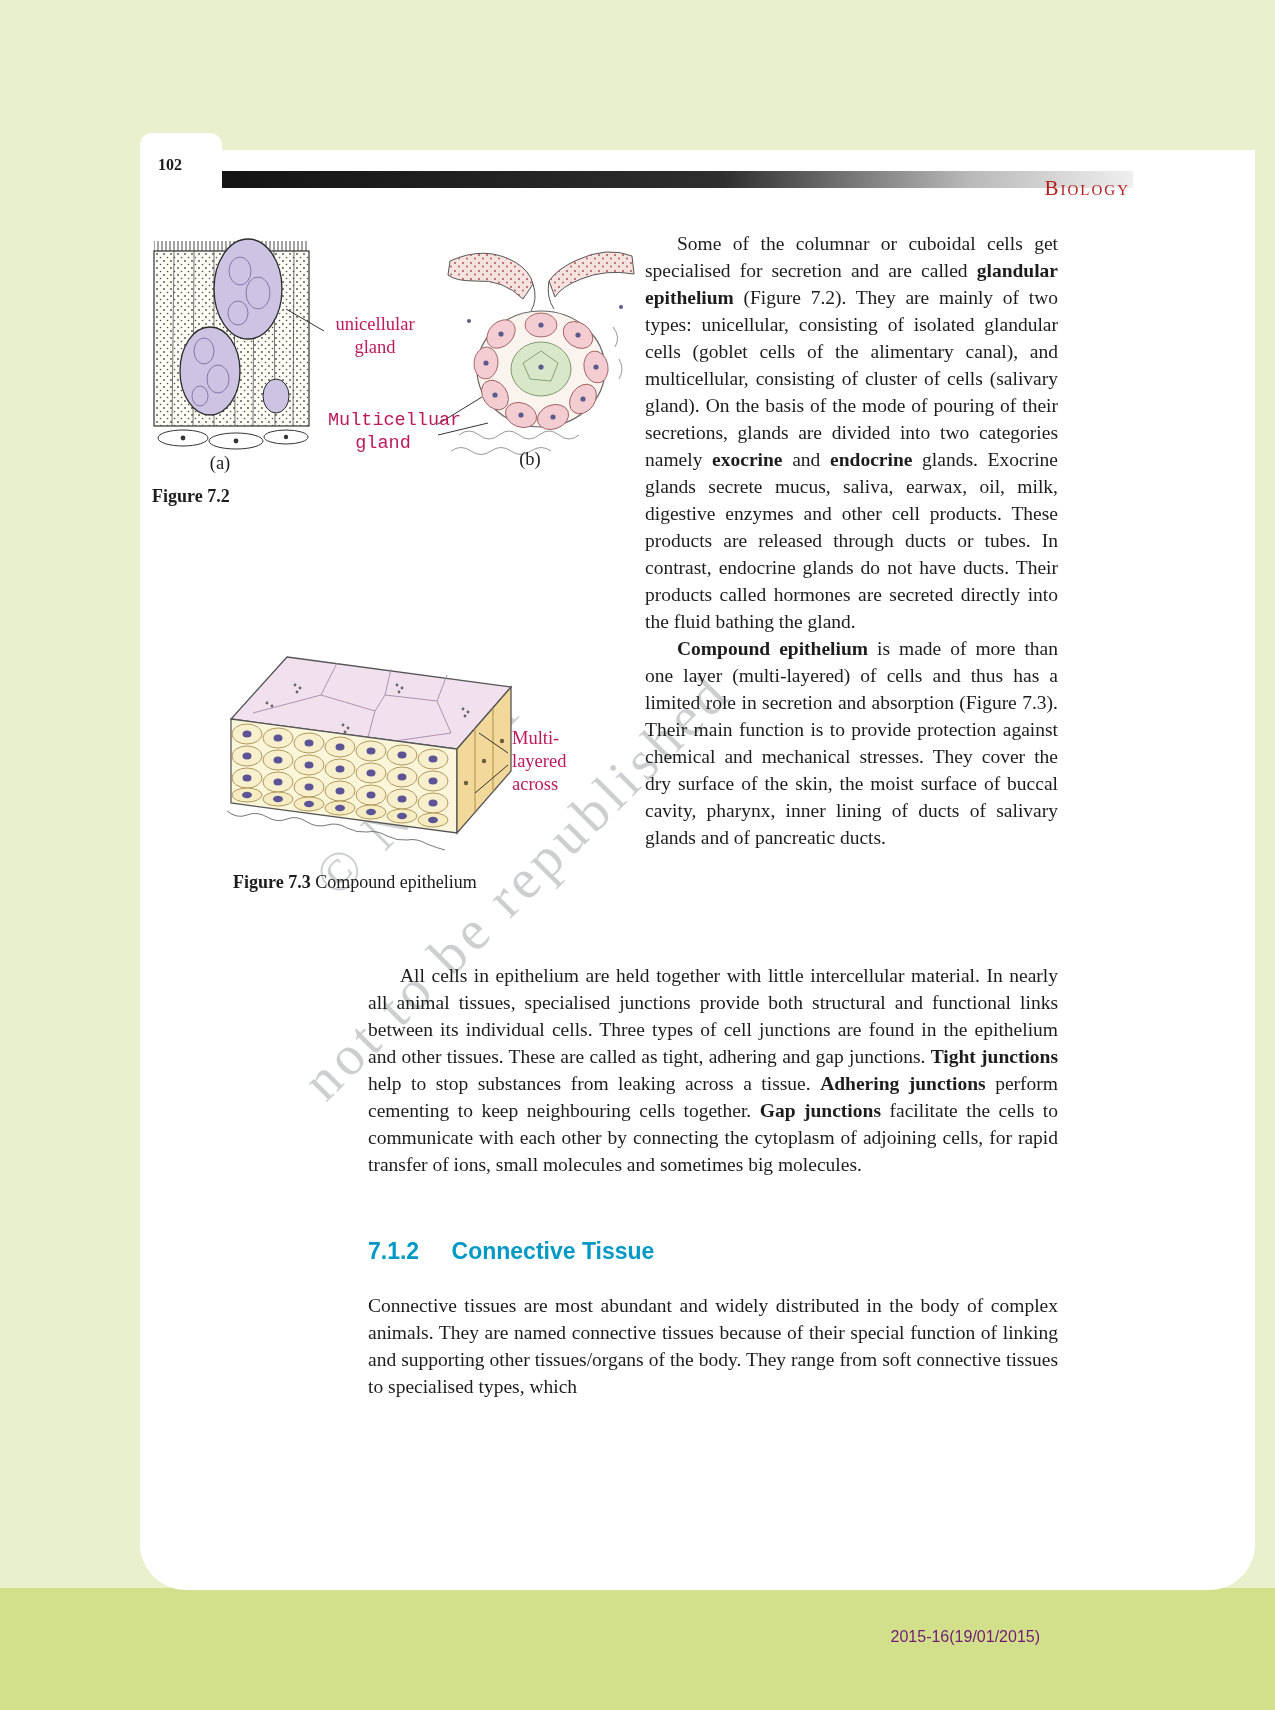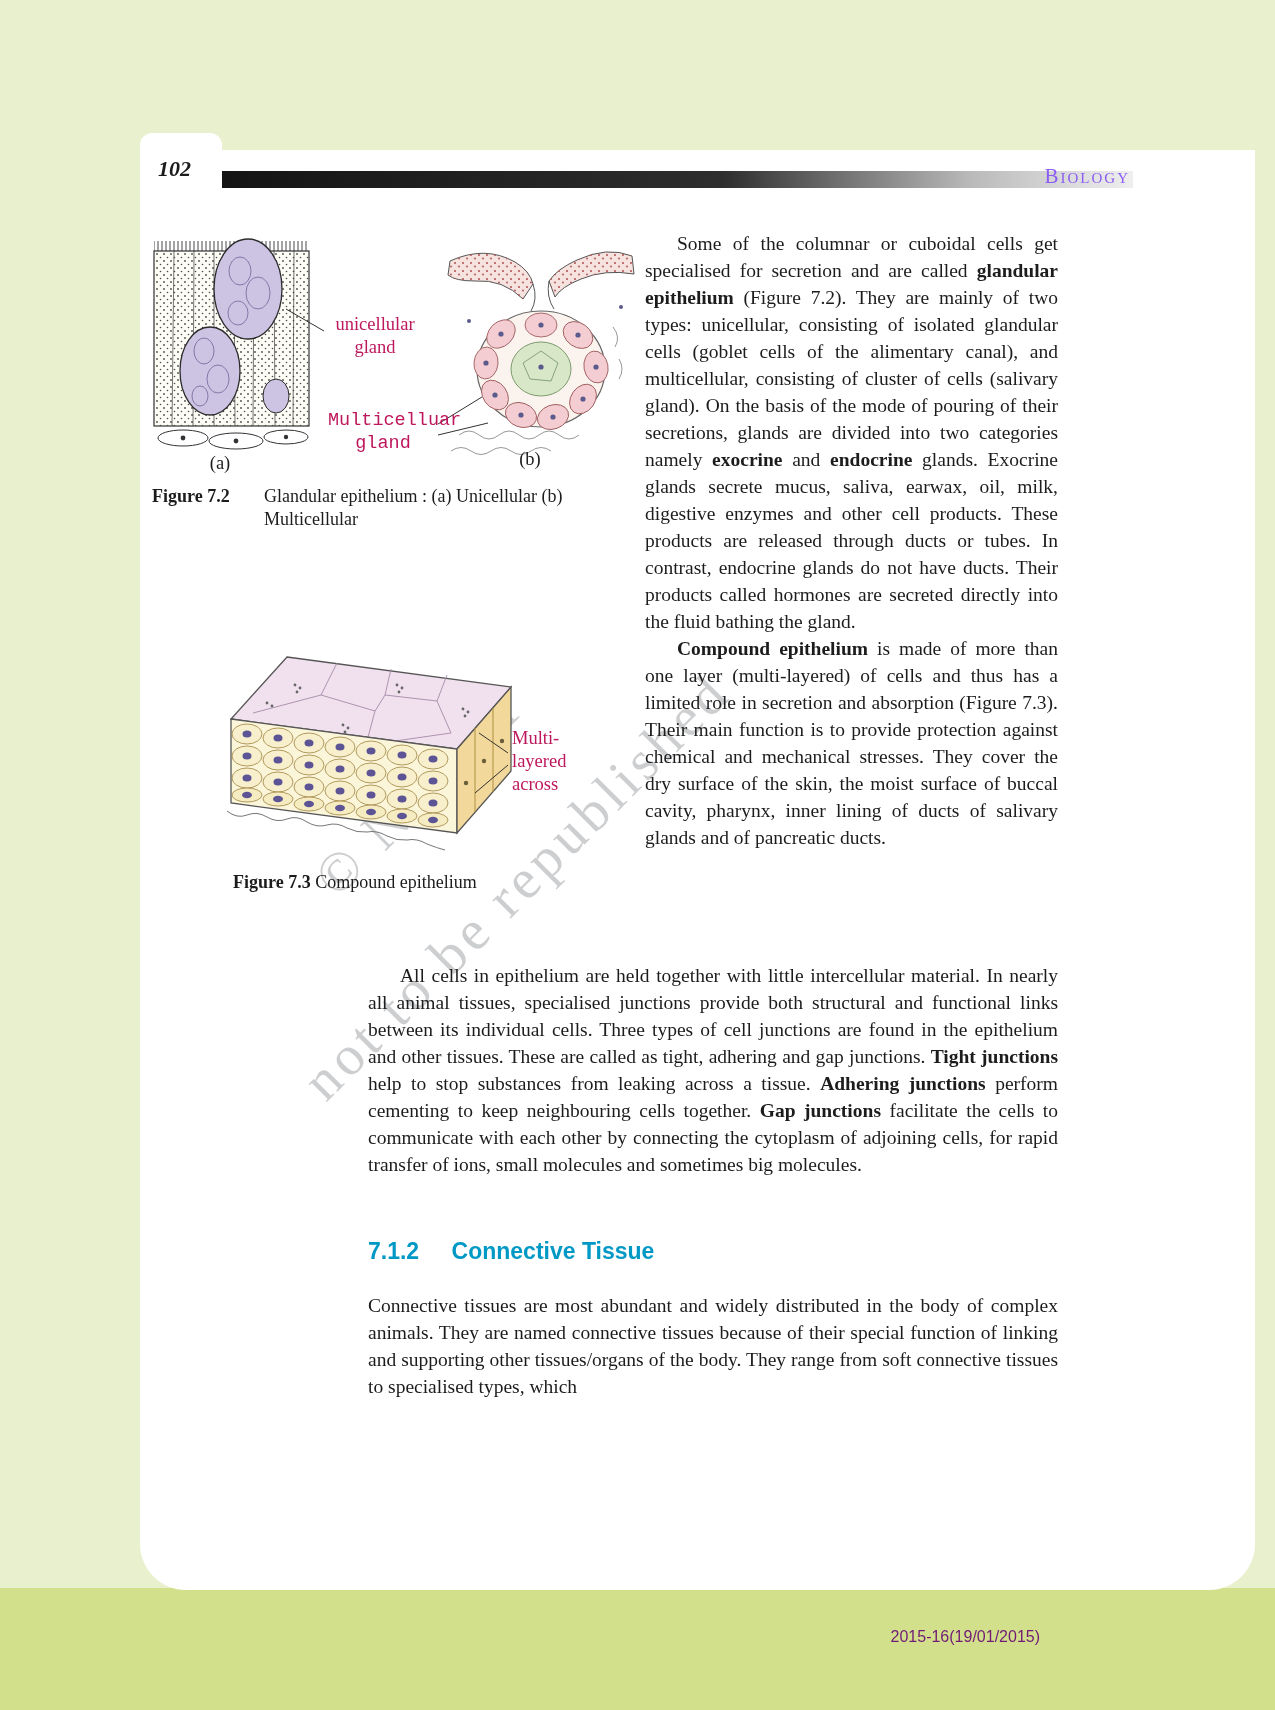--- a/index.html
+++ b/index.html
@@ -3,25 +3,25 @@
 <meta charset="utf-8">
 <style>
   * { margin:0; padding:0; box-sizing:border-box; }
   html,body { width:1275px; }
   body { font-family:"Liberation Serif", serif; color:#1c1c1c; }
   #page { position:relative; width:1275px; height:1710px; background:#e9f0cd; overflow:hidden; }
   .bottom-band { position:absolute; left:0; top:1588px; width:1275px; height:122px; background:#d2e08c; }
   .sheet { position:absolute; left:140px; top:150px; width:1115px; height:1440px; background:#ffffff; border-radius:0 0 46px 46px; }
   .page-tab { position:absolute; left:140px; top:133px; width:82px; height:30px; background:#ffffff; border-radius:12px 12px 0 0; }
 
-  .page-number { position:absolute; left:158px; top:156px; font-size:22px; font-weight:bold; z-index:4;font-style:italic; }
+  .page-number { position:absolute; left:158px; top:156px; font-size:16px; font-weight:bold; z-index:4; }
   .header-rule { position:absolute; left:222px; top:171px; width:911px; height:17px; z-index:2;
     background:linear-gradient(to right, #141414 0%, #2e2e2e 55%, #b9b9b9 82%, #efefef 100%); }
-  .header-subject { position:absolute; left:930px; top:164px; width:200px; text-align:right; z-index:3;
-    font-variant:small-caps; font-size:21px; letter-spacing:2px; color:#8b5cf6; }
+  .header-subject { position:absolute; left:930px; top:176px; width:200px; text-align:right; z-index:3;
+    font-variant:small-caps; font-size:21px; letter-spacing:2px; color:#b91c1c; }
 
   .watermark { position:absolute; left:200px; top:700px; width:720px; height:460px; z-index:1;
     transform:rotate(-45deg); text-align:center; color:rgba(120,126,132,0.38);
     font-size:56px; letter-spacing:5px; pointer-events:none; }
   .watermark .wm2 { margin-top:72px; white-space:nowrap; }
 
   .fig { position:absolute; z-index:2; }
   .fig svg { position:absolute; left:0; top:0; }
   .fig-label { position:absolute; font-size:18.5px; line-height:1.25; text-align:center; color:#be185d; z-index:3; }
   .sub-label { position:absolute; font-size:18.5px; text-align:center; z-index:3; }
@@ -145,21 +145,20 @@
       <line x1="298" y1="208" x2="348" y2="196" stroke="#333" stroke-width="1"></line>
     </svg>
     <div class="fig-label" style="left:185px; top:86px; width:100px;">unicellular gland</div>
     <div class="fig-label" style="left:188px; top:182px; width:110px;font-family:Liberation Mono, monospace;">Multicelluar gland</div>
     <div class="sub-label" style="left:60px; top:226px; width:40px;">(a)</div>
     <div class="sub-label" style="left:370px; top:222px; width:40px;">(b)</div>
   </div>
 
   <div class="caption hang" style="left:152px; top:485px; width:445px;">
     <span class="cap-b">Figure 7.2</span>
-    <span>Glandular epithelium : (a) Unicellular (b) Multicellular</span>
   </div>
 
   <div class="fig" style="left:225px; top:643px; width:420px; height:220px;">
     <svg width="420" height="220" viewBox="0 0 420 220">
 
       <polygon points="62,14 286,44 232,106 6,76" fill="#f1e1ee" stroke="#555" stroke-width="1.3"></polygon>
       <path d="M112,20 L96,52 L28,70 M96,52 L150,68 L142,98 M166,26 L160,52 L150,68 M160,52 L212,58 L226,90 M212,58 L222,32 M226,90 L170,98" stroke="#a58aa8" stroke-width="0.9" fill="none"></path>
       <g fill="#666">
         <circle cx="70" cy="42" r="1.4"></circle>
           <circle cx="75" cy="45" r="1.4"></circle>

